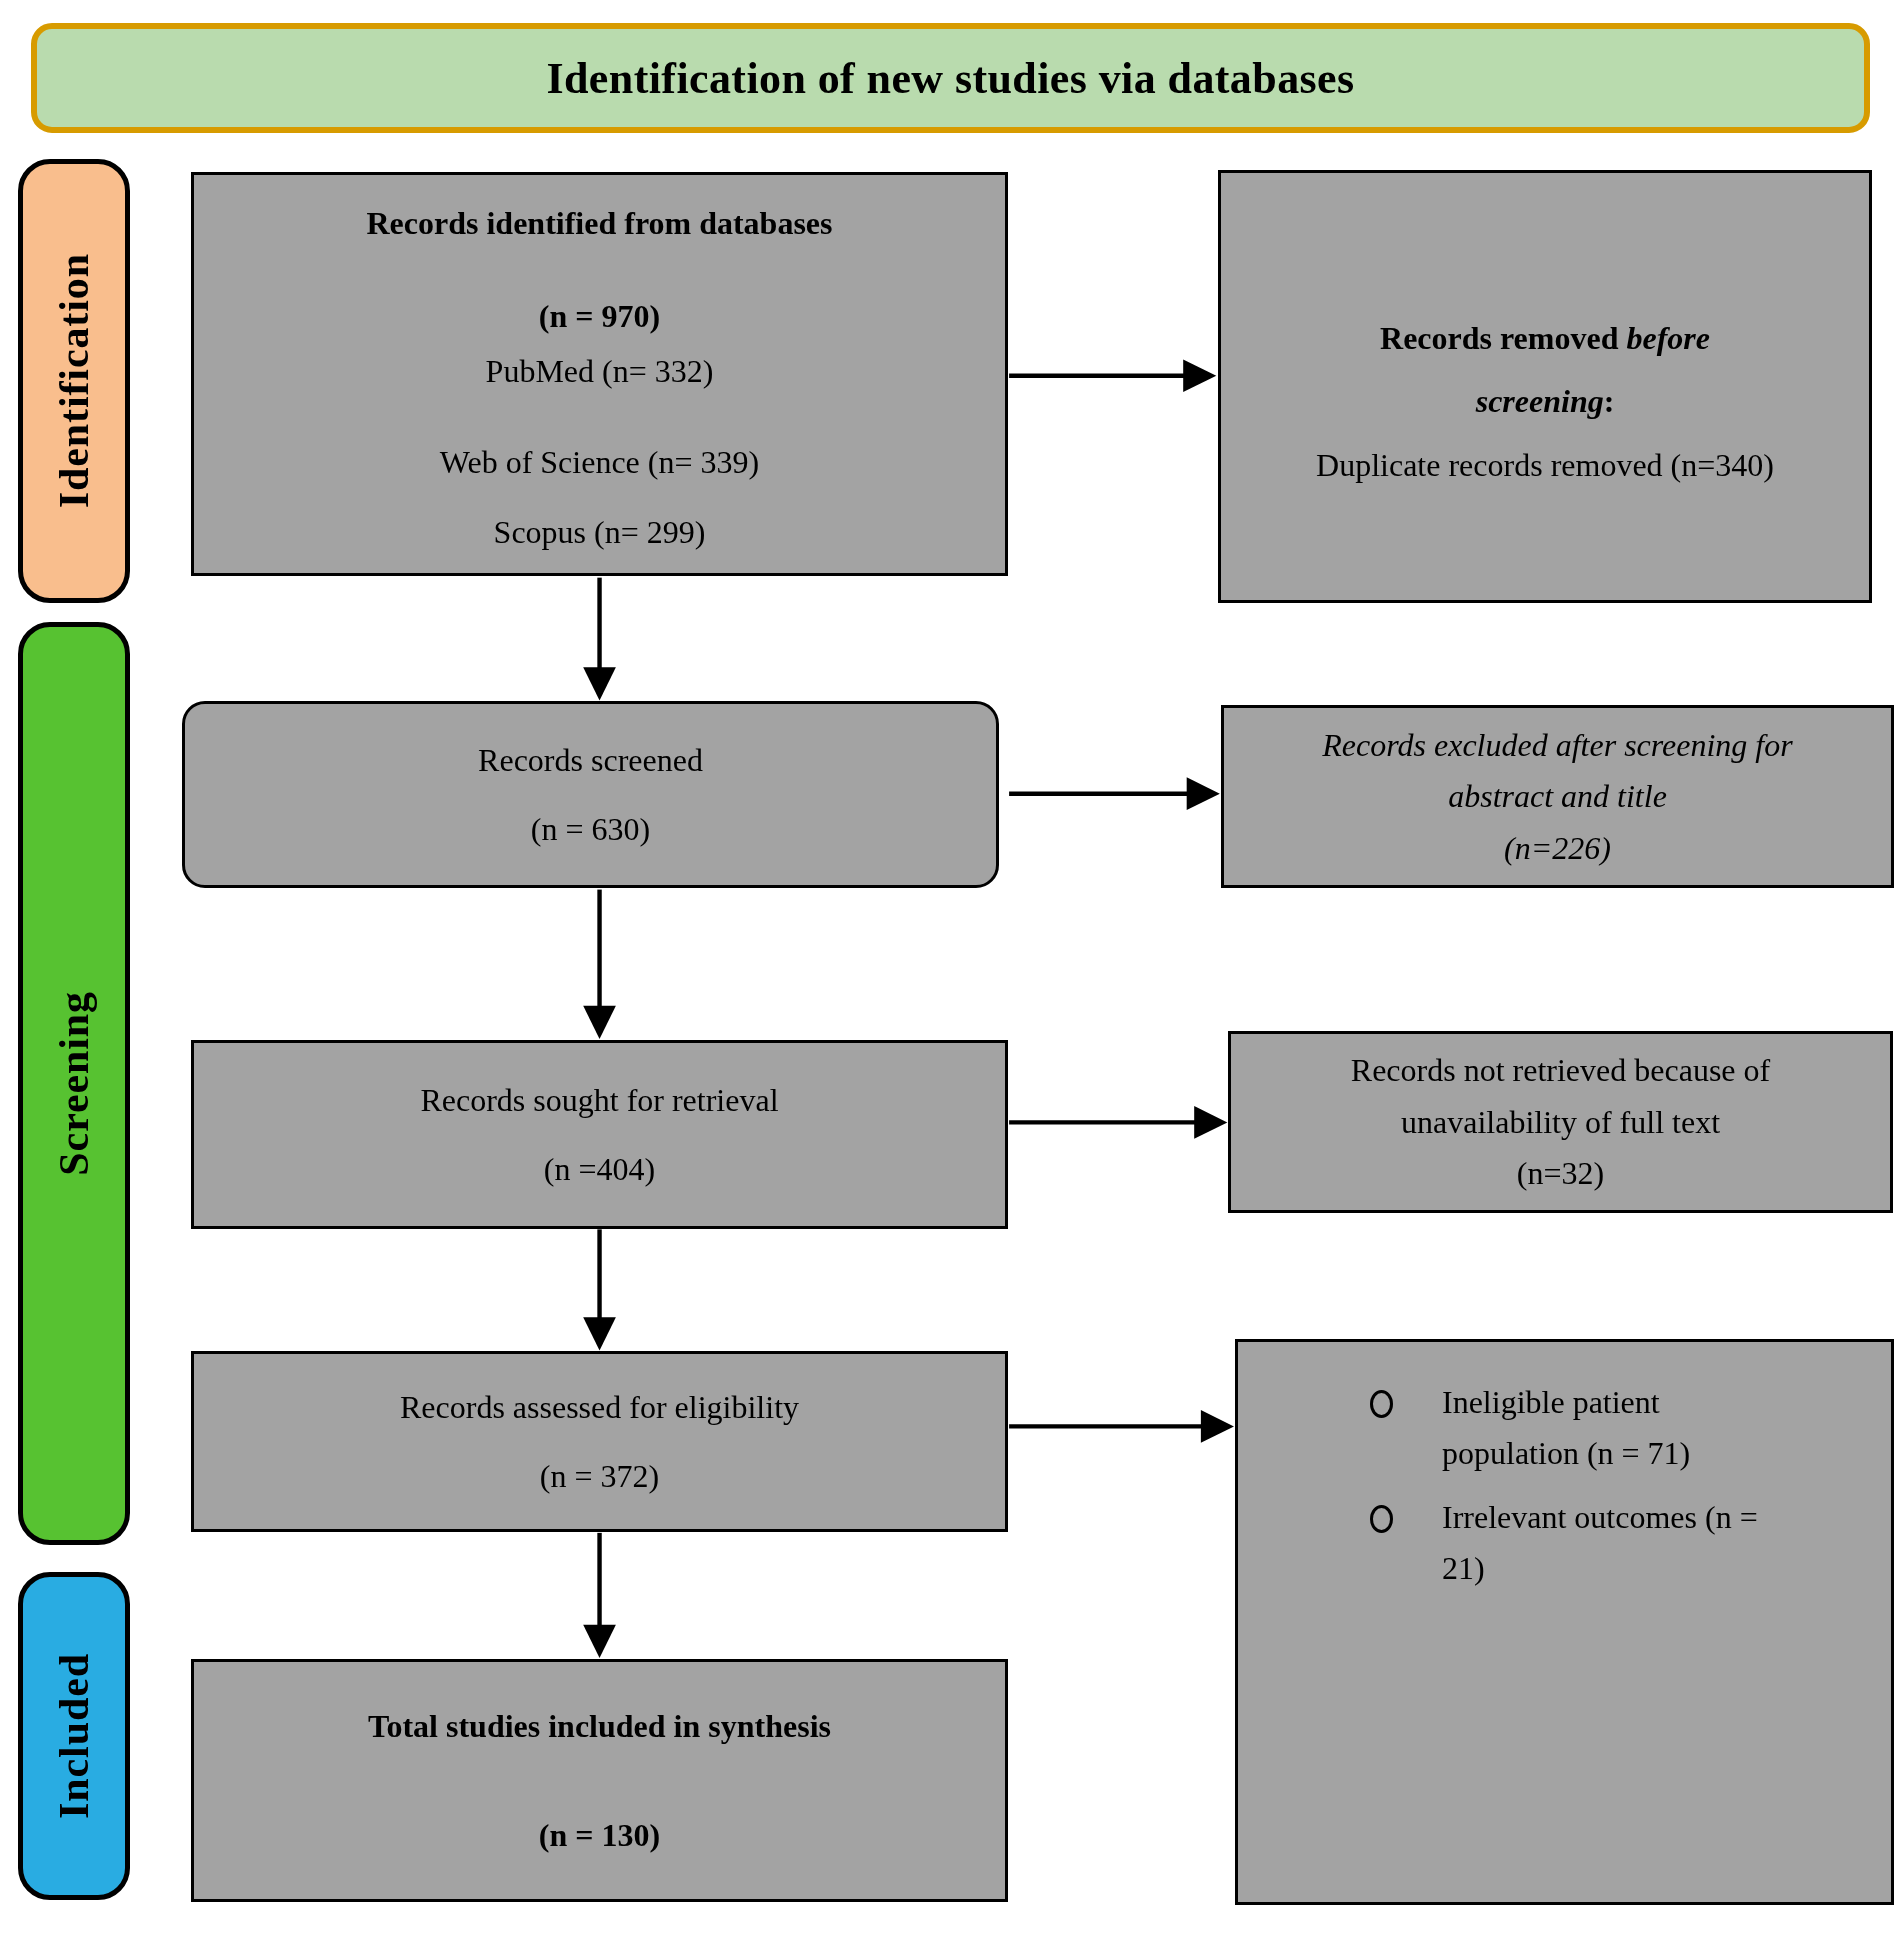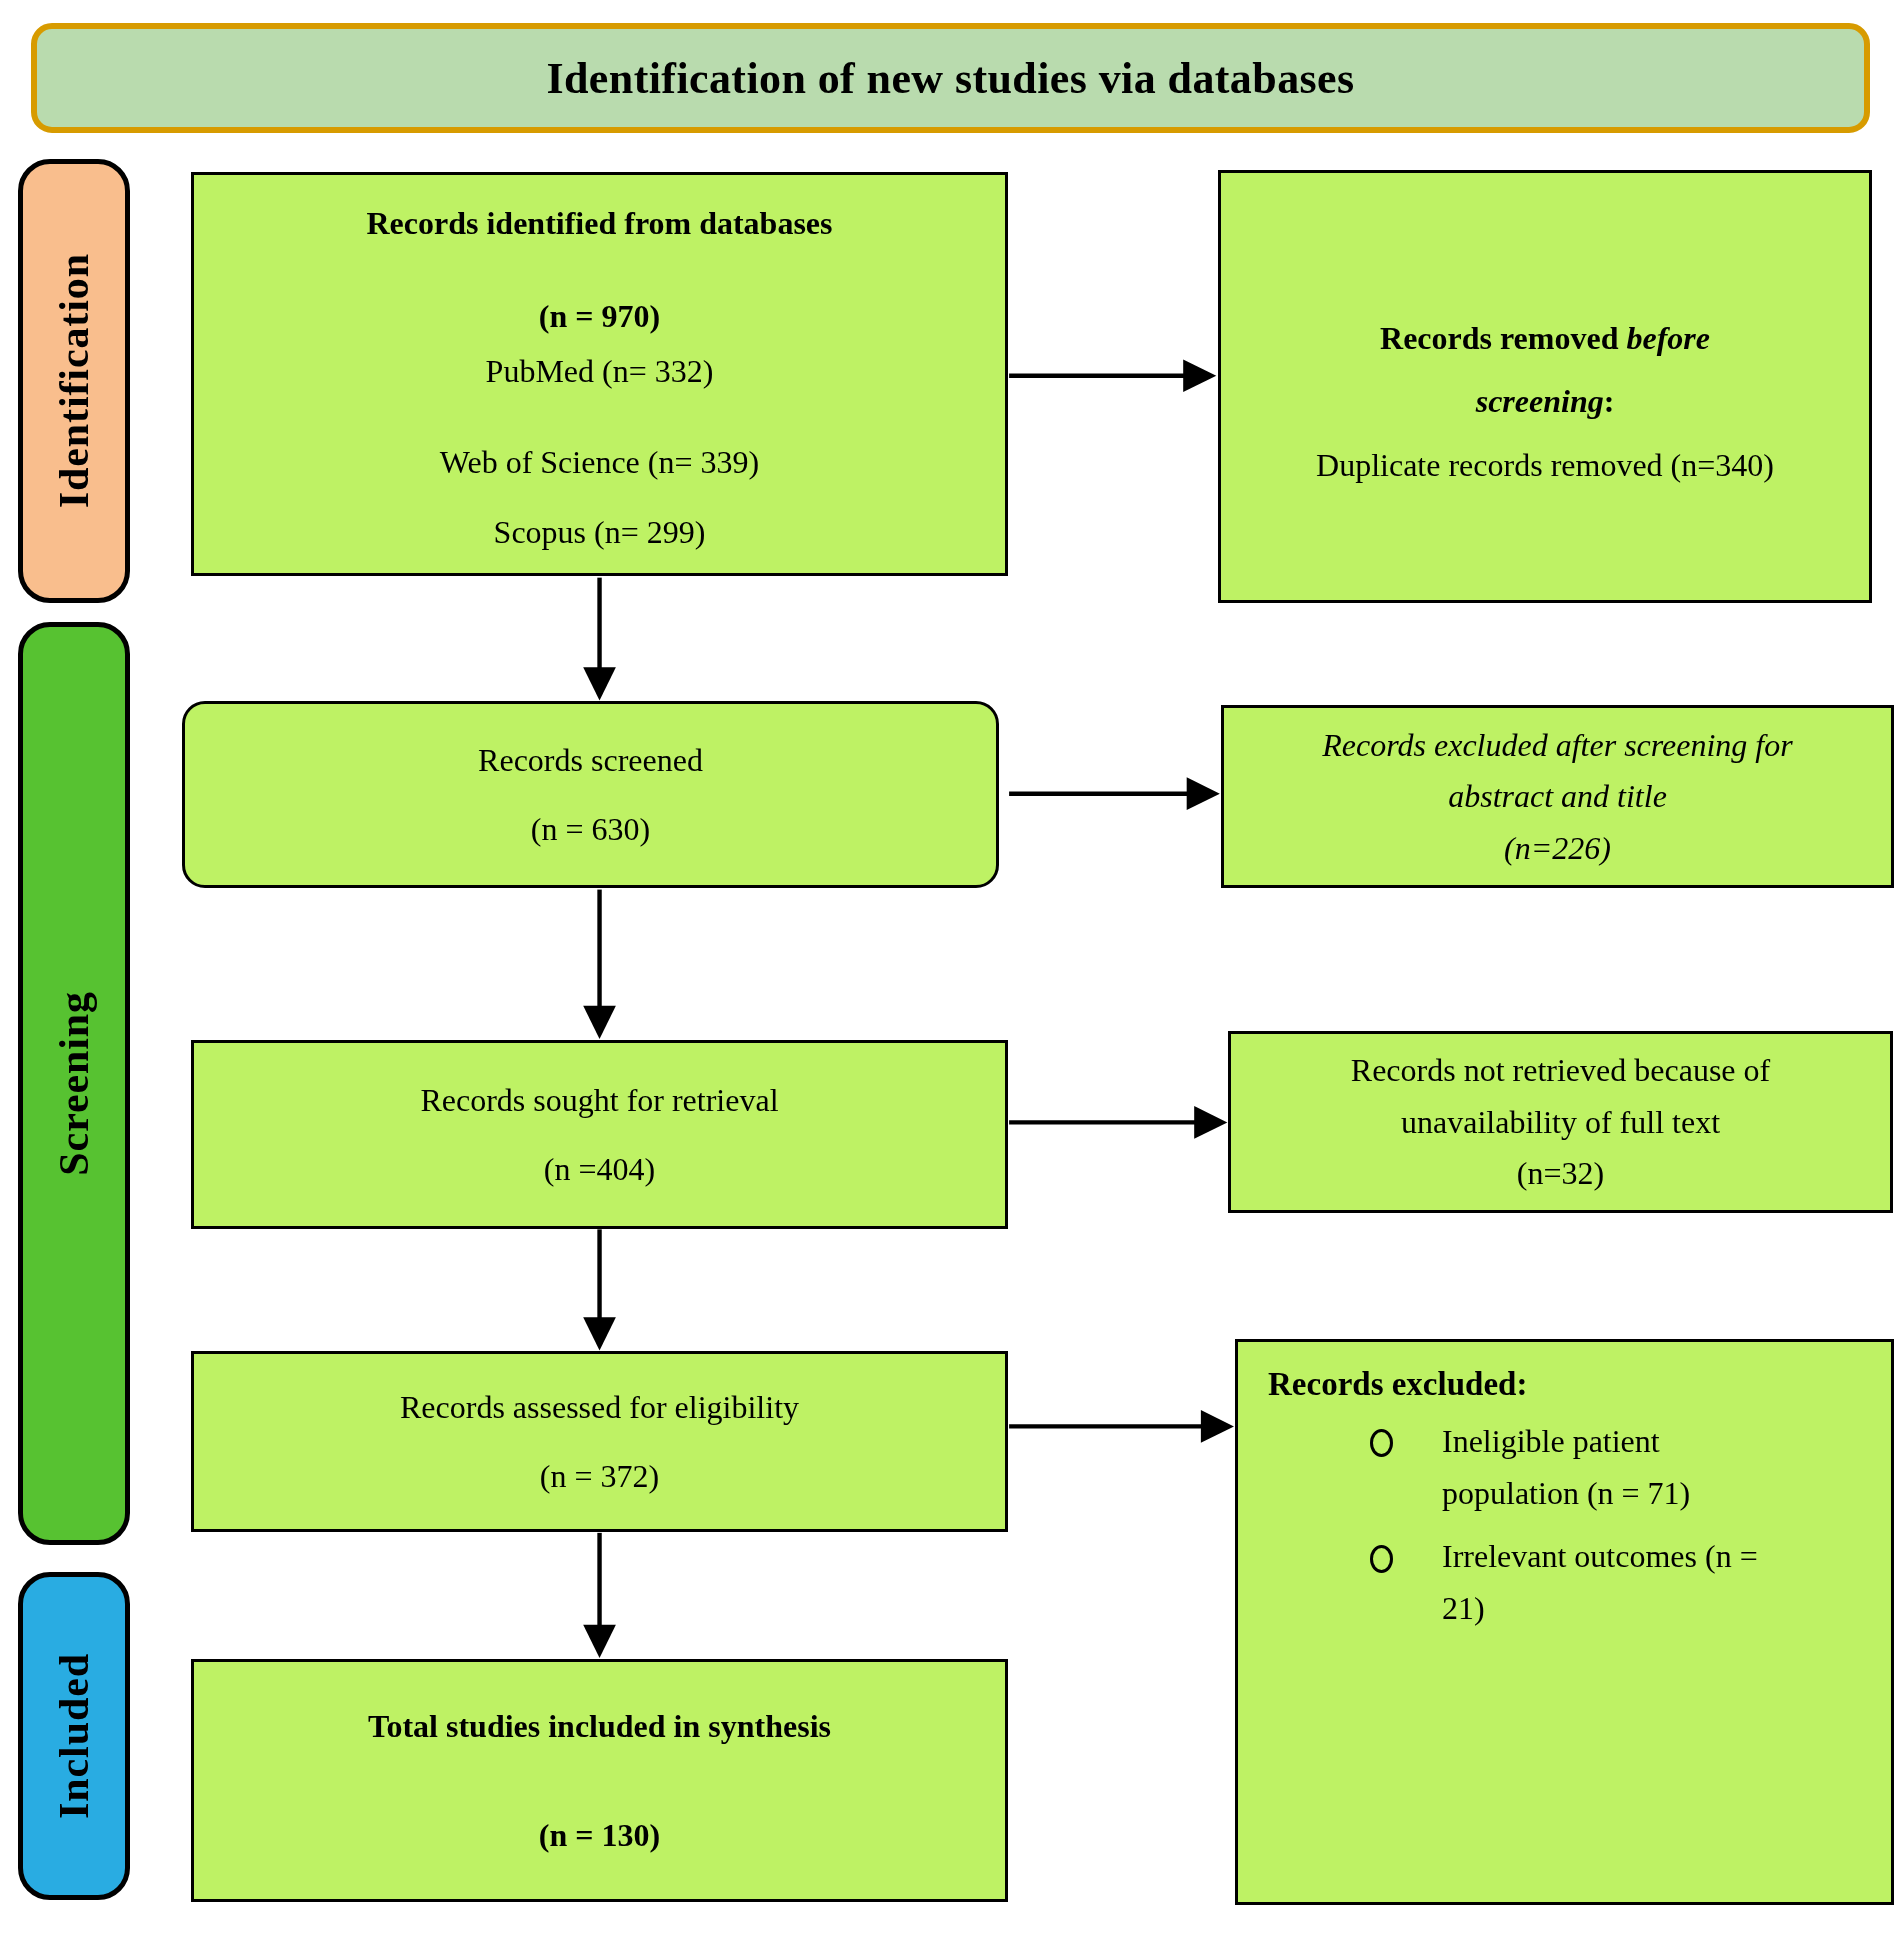--- a/index.html
+++ b/index.html
@@ -50,21 +50,21 @@
     writing-mode: vertical-rl;
     transform: rotate(180deg);
     font-weight: bold;
     font-size: 42px;
     letter-spacing: 0.9px;
   }
 
   
   .box {
     position: absolute;
-    background: #bef264;
+    background: #a3a3a3;
     border: 3.5px solid #000;
     box-sizing: border-box;
     font-size: 32px;
     line-height: 1.2;
   }
   .center-col {
     display: flex;
     flex-direction: column;
     align-items: center;
     justify-content: center;
@@ -176,21 +176,20 @@
     <div class="rline">(n=226)</div>
   </div>
 
   <div class="box r3 center-col">
     <div class="rline">Records not retrieved because of</div>
     <div class="rline">unavailability of full text</div>
     <div class="rline">(n=32)</div>
   </div>
 
   <div class="box r4">
-    <div class="r4-heading">Records excluded:</div>
     <div class="item">
       <span class="bullet"></span>
       <span class="item-text">Ineligible patient population (n = 71)</span>
     </div>
     <div class="item">
       <span class="bullet"></span>
       <span class="item-text">Irrelevant outcomes (n = 21)</span>
     </div>
   </div>
 

